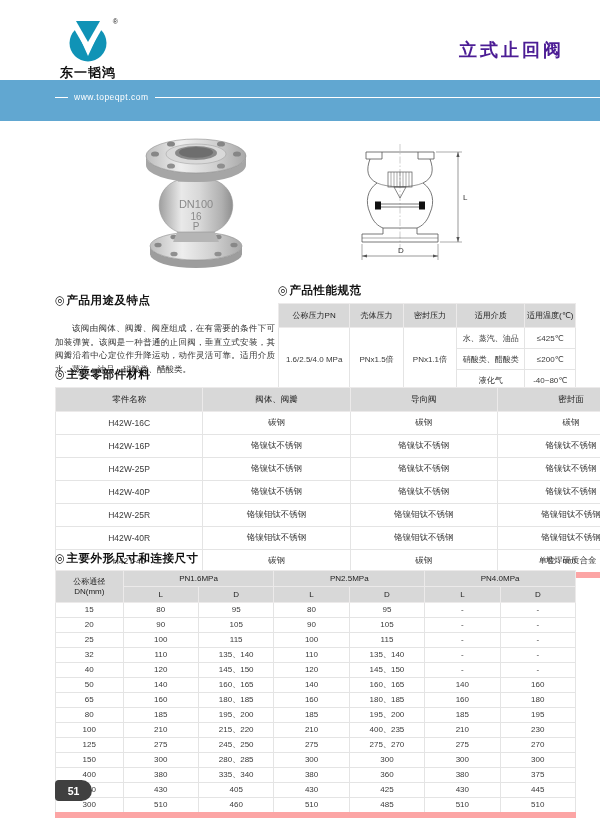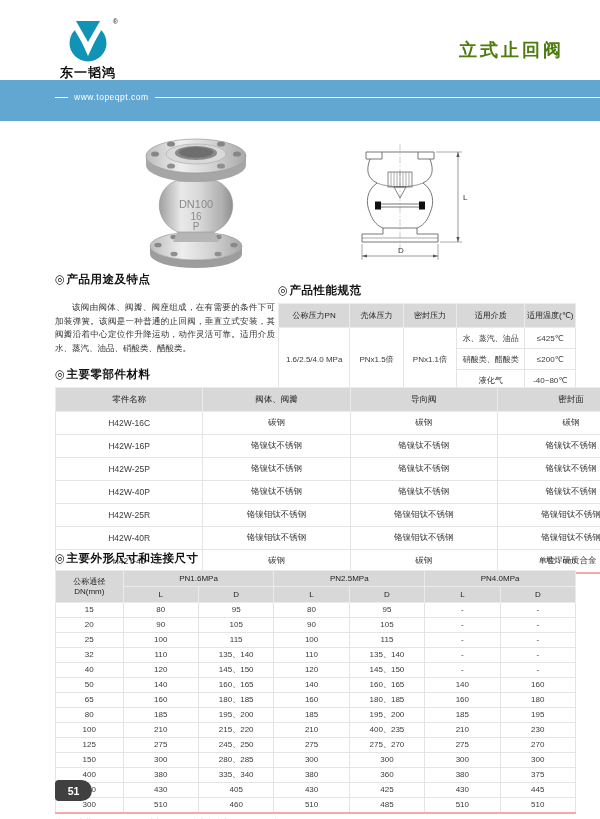--- a/index.html
+++ b/index.html
@@ -5,46 +5,46 @@
   * { margin:0; padding:0; box-sizing:border-box; }
   html,body { background:#ffffff; }
   body { font-family:"Liberation Sans","DejaVu Sans",sans-serif; color:#222; }
   .page { position:relative; width:600px; height:819px; background:#fff; overflow:hidden; }
 
   
   .logo-block { position:absolute; left:56px; top:20px; width:64px; text-align:center; }
   .logo-mark { position:relative; width:52px; height:42px; margin:0 auto; }
   .reg-mark { position:absolute; right:-4px; top:-2px; font-size:7px; color:#222; }
   .brand-name { margin-top:2px; font-size:13px; font-weight:bold; color:#111; letter-spacing:1px; white-space:nowrap; }
-  .page-title { position:absolute; right:36px; top:38px; font-size:18px; font-weight:bold; color:#4d7c0f; letter-spacing:3px; }
+  .page-title { position:absolute; right:36px; top:38px; font-size:18px; font-weight:bold; color:#4c1d95; letter-spacing:3px; }
 
   .band { position:absolute; left:0; top:80px; width:600px; height:41px; background:#61a7d1; }
   .band-inner { display:flex; align-items:center; height:34px; padding-left:55px; }
   .band-line { height:1px; background:#ffffff; }
   .line-l { width:13px; }
   .line-r { flex:1; }
   .website { color:#ffffff; font-size:8.5px; letter-spacing:.5px; margin:0 6px; }
 
   
   .valve-photo { position:absolute; left:133px; top:130px; }
   .valve-drawing { position:absolute; left:336px; top:138px; }
 
   
   .sec-title { font-size:11.5px; font-weight:bold; color:#111; letter-spacing:.5px; }
   .sec-title .marker { font-weight:normal; margin-right:1px; }
 
   
-  .features { position:absolute; left:55px; top:272px; width:220px; }
+  .features { position:absolute; left:55px; top:293px; width:220px; }
   .features p { margin-top:14px; font-size:8.5px; line-height:1.6; color:#333; text-align:justify; text-indent:2em; }
 
   
   table { border-collapse:collapse; width:100%; table-layout:fixed; }
   th { background:#d8d8d8; font-weight:normal; color:#222; border:1px solid #eceaea; }
   td { background:#fff; color:#3a3a3a; text-align:center; border:1px solid #e4e4e4; }
-  .blue-bottom { border-bottom:2px solid #fca5a5; }
+  .blue-bottom { border-bottom:6px solid #fca5a5; }
 
   
   .performance { position:absolute; left:278px; top:283px; width:298px; }
   .performance table { margin-top:5px; font-size:8px; }
   .performance th { padding:6px 1px; }
   .performance td { padding:4.5px 1px; }
 
   
   .materials { position:absolute; left:55px; top:367px; width:590px; }
   .materials table { margin-top:5px; font-size:8.5px; }

